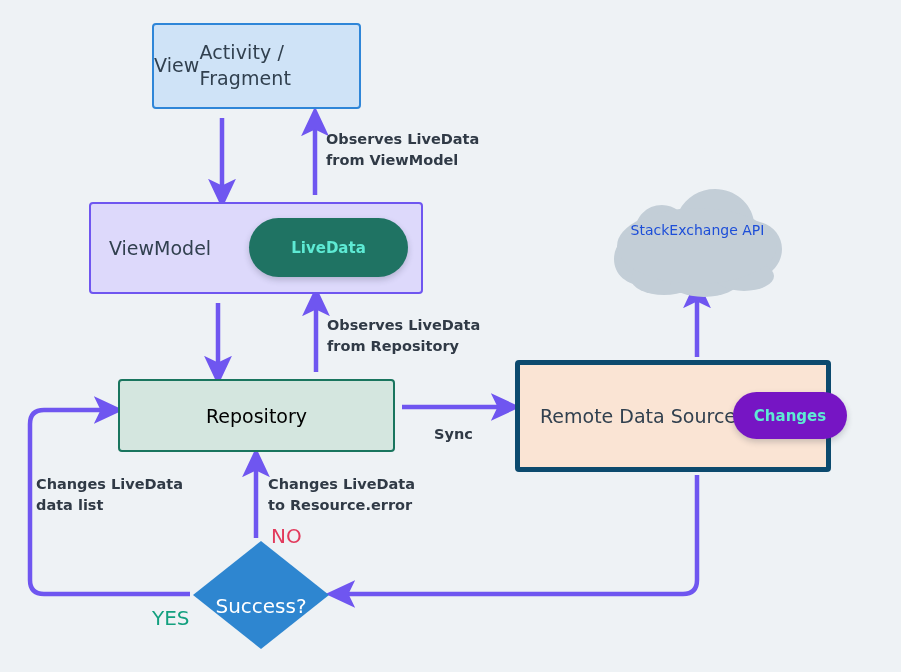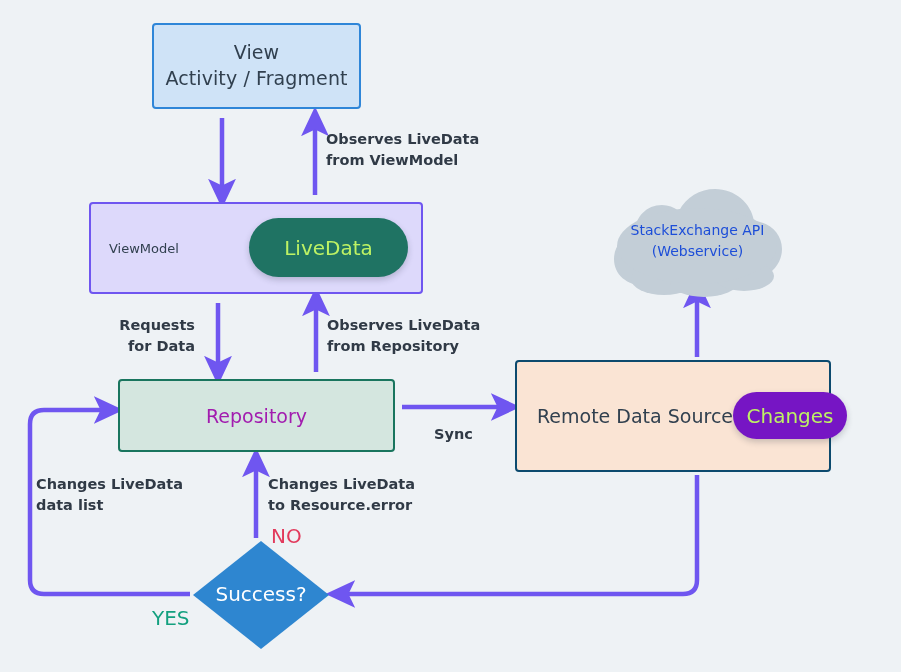--- a/index.html
+++ b/index.html
@@ -29,72 +29,71 @@
     display: flex;
     align-items: center;
     justify-content: center;
   }
   
   #view-box {
     left: 152px; top: 23px; width: 209px; height: 86px;
     background: #cfe3f7;
     border: 2px solid #2f86d8;
     border-radius: 4px;
-    flex-direction: column;
     line-height: 1.35;
   }
   #view-box .line {
     color: #31404f;
     font-size: 19px;
     letter-spacing: .1px;
   }
   
   #viewmodel-box {
     left: 89px; top: 202px; width: 334px; height: 92px;
     background: #ddd9fb;
     border: 2px solid #6f56f0;
     border-radius: 4px;
     justify-content: flex-start;
     padding-left: 18px;
   }
   #viewmodel-box .vm-label {
     color: #31404f;
-    font-size: 13px;
+    font-size: 19px;
   }
   .pill {
     position: absolute;
     display: flex;
     align-items: center;
     justify-content: center;
     border-radius: 40px;
-    color: #bef264;
-    font-size: 20px;
-    font-weight: normal;
+    color: #5eead4;
+    font-size: 15px;
+    font-weight: bold;
     box-shadow: 0 3px 6px rgba(30,40,60,.22);
   }
   #livedata-pill {
     left: 249px; top: 218px; width: 159px; height: 59px;
     background: #1f7363;
   }
   
   #repository-box {
     left: 118px; top: 379px; width: 277px; height: 73px;
     background: #d4e6df;
     border: 2px solid #19755e;
     border-radius: 4px;
   }
   #repository-box .label {
-    color: #a21caf;
+    color: #000000;
     font-size: 19px;
   }
   
   #remote-box {
     left: 515px; top: 360px; width: 316px; height: 112px;
     background: #fae4d4;
-    border: 2px solid #0c4a6e;
+    border: 5px solid #0c4a6e;
     border-radius: 4px;
     justify-content: flex-start;
     padding-left: 20px;
   }
   #remote-box .label {
     color: #31404f;
     font-size: 19px;
   }
   #retrofit-pill {
     left: 733px; top: 392px; width: 114px; height: 47px;
@@ -113,21 +112,21 @@
     font-size: 14px;
     line-height: 1.5;
     z-index: 2;
   }
   
   #decision {
     left: 192px; top: 540px; width: 138px; height: 110px;
   }
   #decision .dtext {
     position: absolute;
-    left: 0; top: 42px; width: 138px;
+    left: 0; top: 54px; width: 138px;
     text-align: center;
     color: #ffffff;
     font-size: 20px;
     z-index: 2;
   }
   
   .edge-label {
     position: absolute;
     color: #303a46;
     font-size: 14.5px;
@@ -203,37 +202,34 @@
         C30,32 42,19 58,19 C64,19 70,21 75,25 C82,11 96,3 111,3
         C131,3 147,17 150,35 C166,36 178,48 178,63 C178,79 165,92 148,93
         L148,100 Z"></path>
       <ellipse fill="#c3ced7" cx="60" cy="93" rx="33" ry="16"></ellipse>
       <ellipse fill="#c3ced7" cx="100" cy="96" rx="34" ry="15"></ellipse>
       <ellipse fill="#c3ced7" cx="140" cy="90" rx="30" ry="15"></ellipse>
       <ellipse fill="#c3ced7" cx="93" cy="60" rx="80" ry="38"></ellipse>
     </svg>
     <div class="cloud-text">
       <div>StackExchange API</div>
-      <div>(Webservice)</div>
     </div>
   </div>
 
   <div class="node" id="decision">
     <svg width="138" height="110" viewBox="0 0 138 110">
       <polygon fill="#2e86d0" points="69,1 137,55 69,109 1,55"></polygon>
     </svg>
     <div class="dtext">Success?</div>
   </div>
 
 
   <div class="edge-label left" style="left:326px; top:129px; width:200px;">Observes LiveData
 from ViewModel</div>
 
-  <div class="edge-label right" style="left:80px; top:315px; width:115px;">Requests
-for Data</div>
 
   <div class="edge-label left" style="left:327px; top:315px; width:200px;">Observes LiveData
 from Repository</div>
 
   <div class="edge-label left" style="left:434px; top:424px; width:60px;">Sync</div>
 
   <div class="edge-label left" style="left:36px; top:474px; width:180px;">Changes LiveData
 data list</div>
 
   <div class="edge-label left" style="left:268px; top:474px; width:220px;">Changes LiveData

